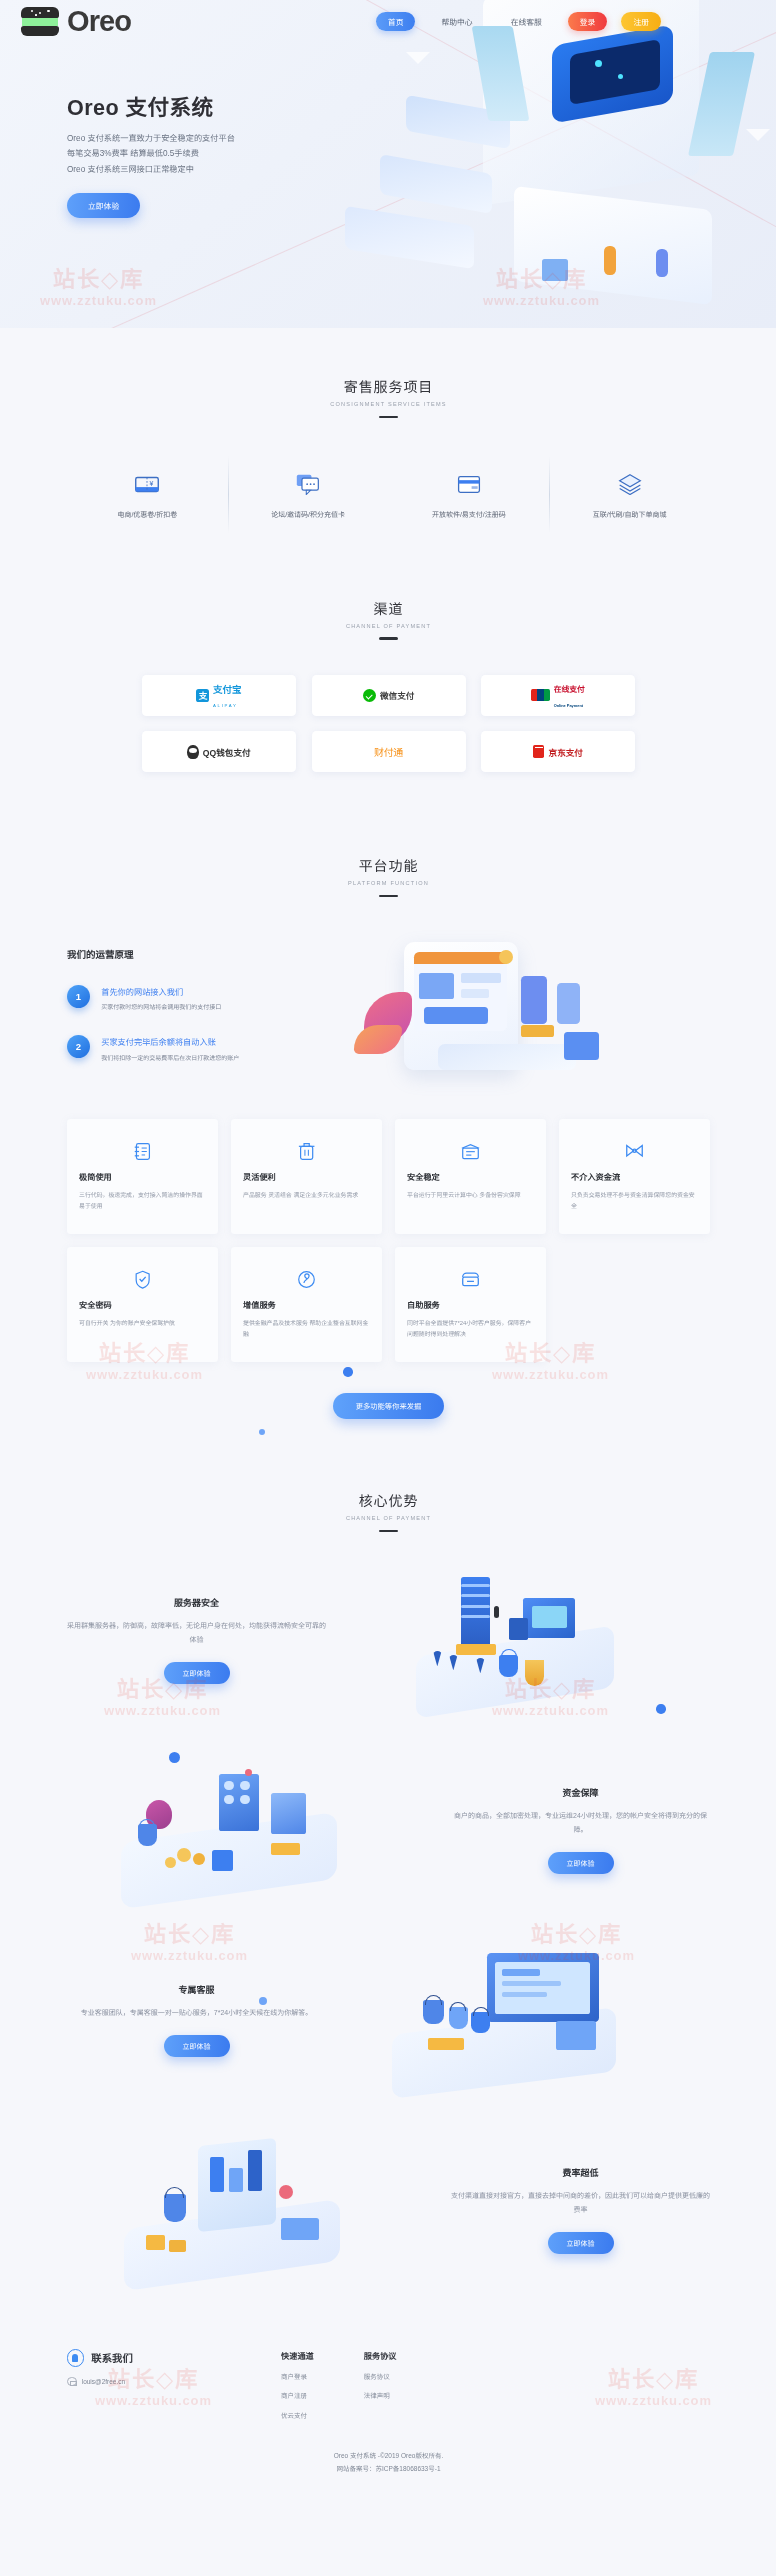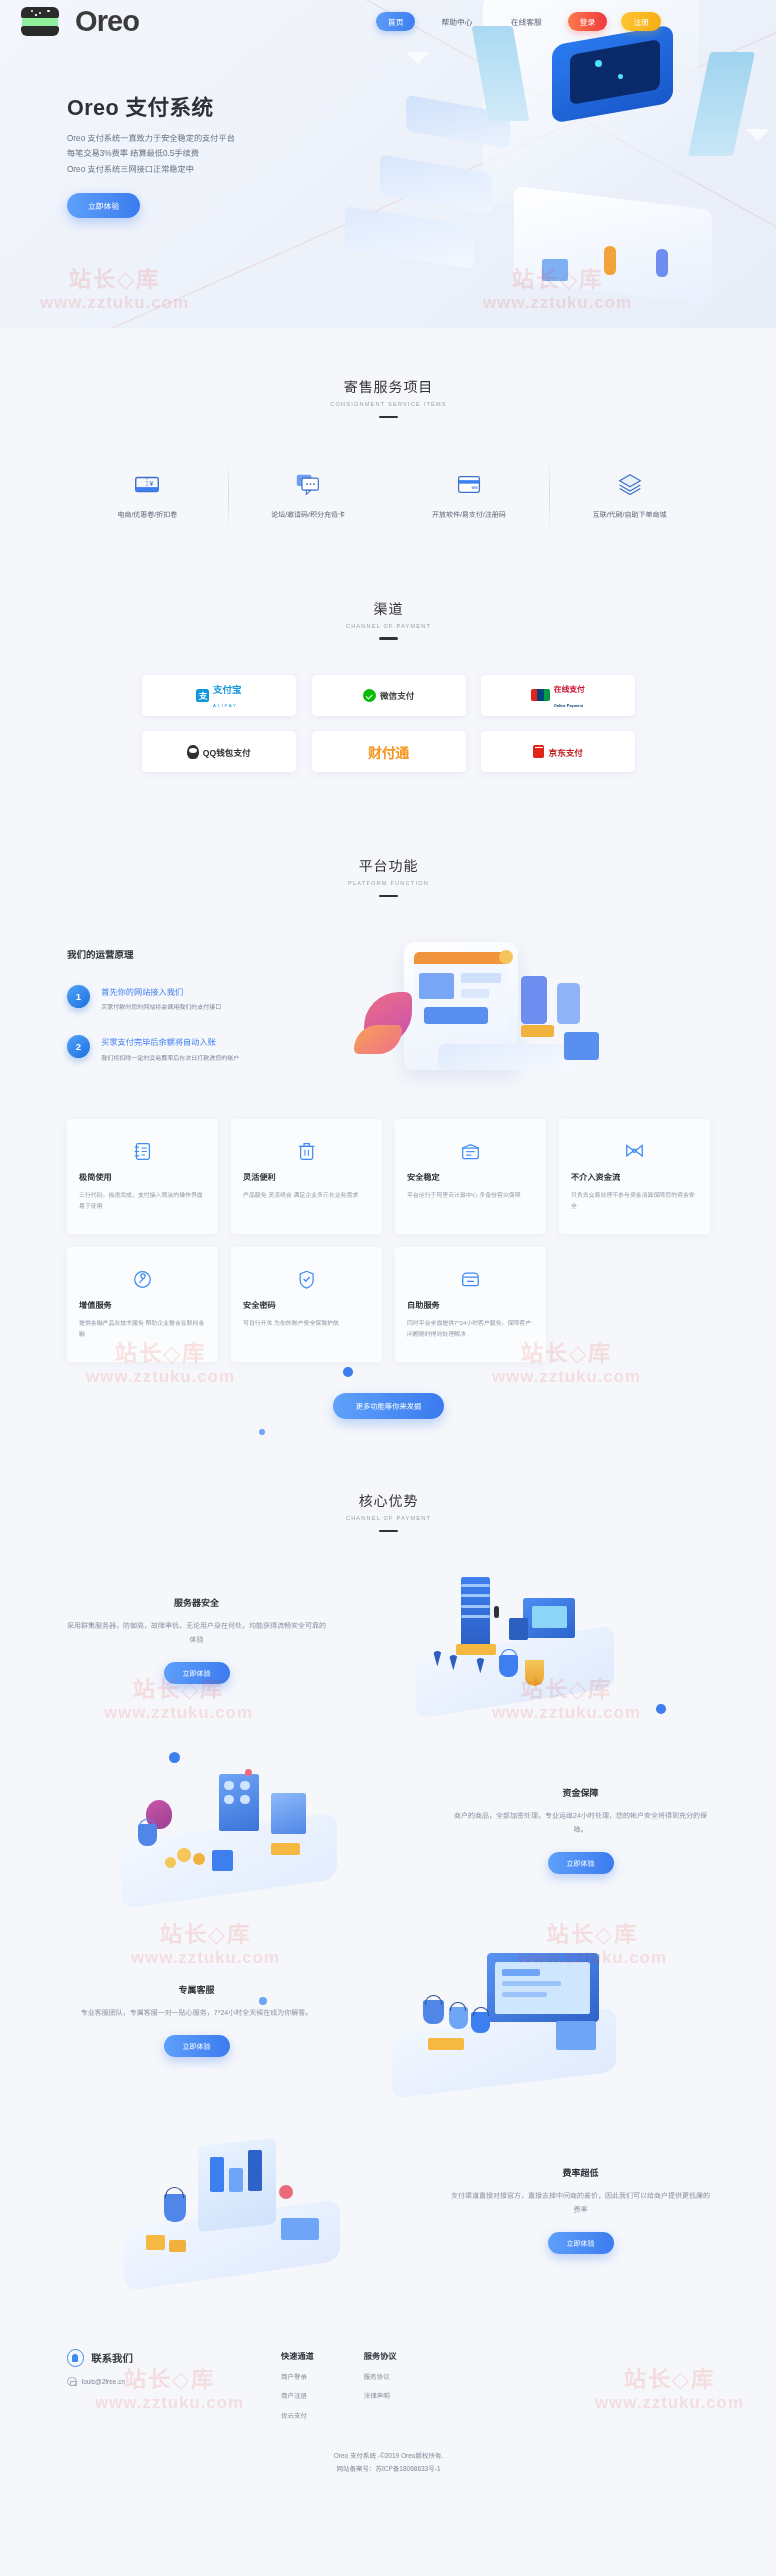--- a/index.html
+++ b/index.html
@@ -4,31 +4,31 @@
 <title>Oreo 支付系统</title>
 <style>
   *{box-sizing:border-box;margin:0;padding:0;}
   body{
     width:777px;margin:0 auto;background:#f6f7fb;
     font-family:"Liberation Sans","DejaVu Sans",sans-serif;
     color:#333;overflow-x:hidden;position:relative;
   }
   .wm{position:absolute;pointer-events:none;opacity:.13;user-select:none;z-index:6;}
   .wm .m1{font-size:22.4px;font-weight:bold;color:#e2342a;letter-spacing:1.7px;white-space:nowrap;text-align:center;}
-  .wm .m2{font-size:17px;font-weight:bold;color:#e2342a;letter-spacing:0.9px;white-space:nowrap;}
+  .wm .m2{font-size:13px;font-weight:bold;color:#e2342a;letter-spacing:0.9px;white-space:nowrap;}
 
   
   .hero{position:relative;height:328px;overflow:hidden;
     background:linear-gradient(140deg,#f3f6fc 0%,#eef2fa 40%,#e8edf8 100%);}
   .hero-bg{position:absolute;inset:0;overflow:hidden;}
   .hero-bg .diag{position:absolute;width:1208px;height:0.9px;background:rgba(230,170,180,.35);}
   .hero-bg .chev{position:absolute;border:12px solid transparent;border-top-color:rgba(255,255,255,.75);}
   .iso{position:absolute;border-radius:7px;}
   .topbar{position:relative;z-index:10;height:43px;display:flex;align-items:center;padding:0 21px;}
-  .logo{display:flex;align-items:center;gap:16px;}
+  .logo{display:flex;align-items:center;gap:8px;}
   .cookie{width:38px;height:29px;position:relative;}
   .cookie .top{position:absolute;top:0;left:0;width:38px;height:11.2px;border-radius:6px 6px 2.6px 2.6px;background:#2b2b2b;}
   .cookie .mid{position:absolute;top:11.2px;left:0.9px;width:36px;height:7.8px;background:#8ef09a;}
   .cookie .bot{position:absolute;top:19px;left:0;width:38px;height:10.4px;border-radius:2.6px 2.6px 6px 6px;background:#2b2b2b;}
   .cookie .crumb{position:absolute;background:#fff;border-radius:50%;}
   .logo-text{font-size:29px;font-weight:bold;color:#3a3a3a;letter-spacing:-0.9px;line-height:1;}
   .nav{margin-left:auto;display:flex;align-items:center;gap:14px;margin-right:95px;}
   .nav a{font-size:7.8px;color:#5b6474;text-decoration:none;padding:4.3px 12px;border-radius:10.4px;white-space:nowrap;}
   .nav a.pill-blue{background:linear-gradient(90deg,#5b9bf8,#3d7ff0);color:#fff;box-shadow:0 2.6px 7px rgba(70,130,240,.35);}
   .nav a.pill-red{background:linear-gradient(90deg,#fb7a4b,#f0393f);color:#fff;box-shadow:0 2.6px 7px rgba(240,70,70,.3);}
@@ -71,21 +71,21 @@
   .wx-ico:after{content:"";position:absolute;left:3.5px;top:5.6px;width:5.2px;height:2.6px;
     border-left:1.4px solid #fff;border-bottom:1.4px solid #fff;transform:rotate(-45deg);}
   .unionpay{display:flex;align-items:center;}
   .up-badge{width:19px;height:11.2px;background:linear-gradient(90deg,#e2231a 33%,#00447c 33%,#00447c 66%,#009a44 66%);
     border-radius:1.7px;}
   .up-txt{margin-left:3.5px;line-height:1.1;}
   .up-txt .t1{font-size:7.8px;font-weight:bold;color:#c8102e;}
   .up-txt .t2{font-size:3.9px;color:#00447c;font-weight:bold;}
   .qq-ico{width:11.2px;height:14px;background:#2f2f2f;border-radius:50% 50% 45% 45%;position:relative;}
   .qq-ico:before{content:"";position:absolute;left:1.7px;top:3px;width:7.8px;height:5.2px;background:#fff;border-radius:50%;}
-  .caifutong{font-size:14px;font-weight:bold;color:#f7941e;letter-spacing:-0.4px;}
+  .caifutong{font-size:10px;font-weight:normal;color:#f7941e;letter-spacing:-0.4px;}
   .jd-ico{width:11.2px;height:13px;background:#e1251b;border-radius:1.7px;position:relative;}
   .jd-ico:before{content:"";position:absolute;left:1.7px;top:1.7px;right:1.7px;height:1.7px;background:#fff;}
 
   
   .platform{padding:40px 0 26px;position:relative;}
   .plat-body{display:flex;margin:38px 67px 0;align-items:flex-start;gap:17.3px;}
   .plat-left{width:268px;padding-top:12px;}
   .plat-left h3{font-size:9.5px;font-weight:bold;color:#2f3238;}
   .step{display:flex;align-items:center;gap:11.2px;margin-top:21px;}
   .step .num{width:23px;height:23px;border-radius:50%;flex:0 0 23px;color:#fff;font-size:9.5px;
@@ -388,37 +388,37 @@
         <svg width="21" height="15.5" viewBox="0 0 24 18">
             <path d="M3 3l8 6-8 6zM21 3l-8 6 8 6z" fill="none" stroke="#3d8bf2" stroke-width="1.5"></path>
             <circle cx="12" cy="9" r="2" fill="none" stroke="#3d8bf2" stroke-width="1.4"></circle>
           </svg>
       </div>
       <h4>不介入资金流</h4>
       <p>只负责交易处理不参与资金清算保障您的资金安全</p>
     </div>
     <div class="feat">
       <div class="ico">
+        <svg width="17.3" height="19" viewBox="0 0 20 22">
+            <path d="M10 1.5l7.5 3v7c0 5-3.4 8-7.5 9.5C5.9 19.5 2.5 16.5 2.5 11.5v-7z" fill="none" stroke="#3d8bf2" stroke-width="1.4"></path>
+            <polyline points="6.5,10.5 9,13 13.5,8" fill="none" stroke="#3d8bf2" stroke-width="1.5"></polyline>
+          </svg>
+      </div>
+      <h4>安全密码</h4>
+      <p>可自行开关 为你的账户安全保驾护航</p>
+    </div>
+    <div class="feat">
+      <div class="ico">
         <svg width="19" height="19" viewBox="0 0 22 22">
             <circle cx="11" cy="11" r="9" fill="none" stroke="#3d8bf2" stroke-width="1.4"></circle>
             <path d="M8 15c0-4 6-4 6-8a2.5 2.5 0 0 0-5 0c0 2 2.5 2 2.5 4" fill="none" stroke="#3d8bf2" stroke-width="1.4"></path>
           </svg>
       </div>
       <h4>增值服务</h4>
       <p>提供金融产品及技术服务 帮助企业整合互联网金融</p>
-    </div>
-    <div class="feat">
-      <div class="ico">
-        <svg width="17.3" height="19" viewBox="0 0 20 22">
-            <path d="M10 1.5l7.5 3v7c0 5-3.4 8-7.5 9.5C5.9 19.5 2.5 16.5 2.5 11.5v-7z" fill="none" stroke="#3d8bf2" stroke-width="1.4"></path>
-            <polyline points="6.5,10.5 9,13 13.5,8" fill="none" stroke="#3d8bf2" stroke-width="1.5"></polyline>
-          </svg>
-      </div>
-      <h4>安全密码</h4>
-      <p>可自行开关 为你的账户安全保驾护航</p>
     </div>
     <div class="feat">
       <div class="ico">
         <svg width="21" height="17.3" viewBox="0 0 24 20">
             <path d="M3 7c0-2.5 2-4.5 4.5-4.5h9C19 2.5 21 4.5 21 7" fill="none" stroke="#3d8bf2" stroke-width="1.5"></path>
             <rect x="3" y="7" width="18" height="10" rx="2" fill="none" stroke="#3d8bf2" stroke-width="1.5"></rect>
             <line x1="8" y1="12" x2="16" y2="12" stroke="#3d8bf2" stroke-width="1.5"></line>
           </svg>
       </div>
       <h4>自助服务</h4>

